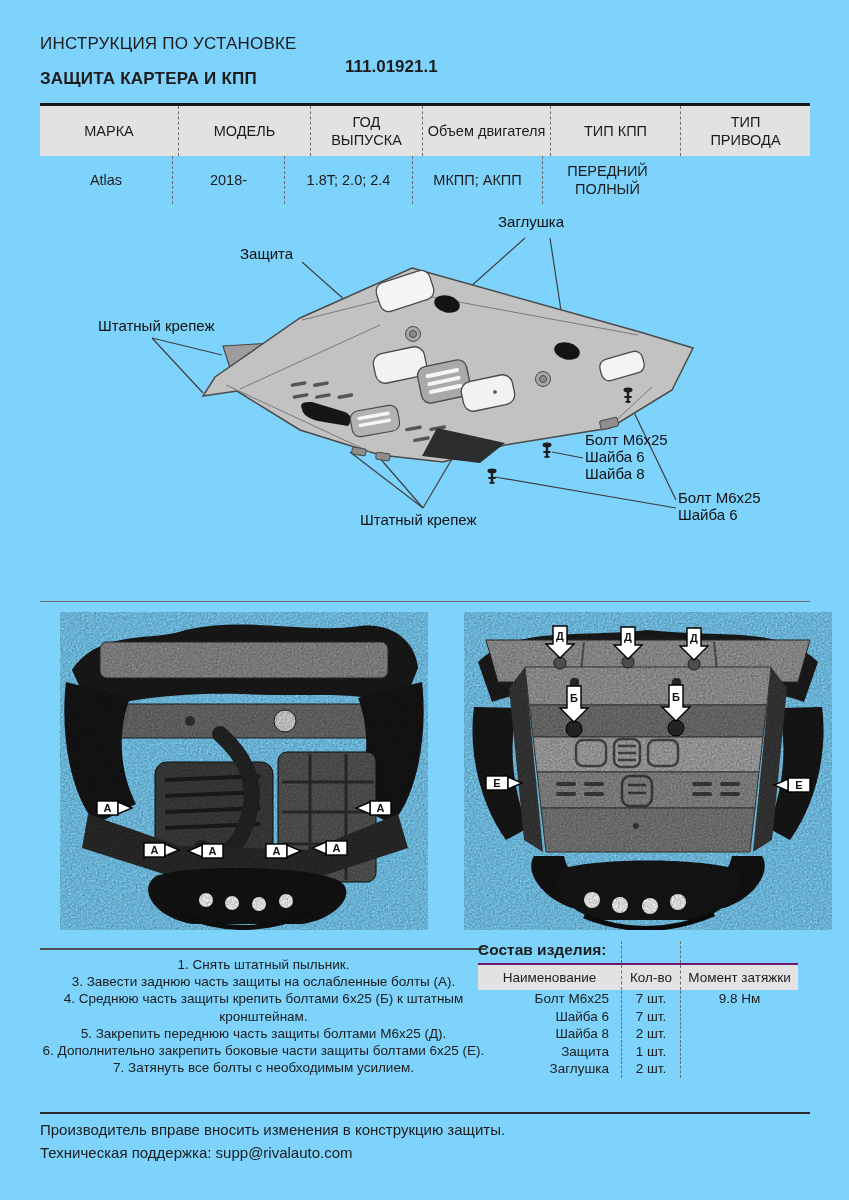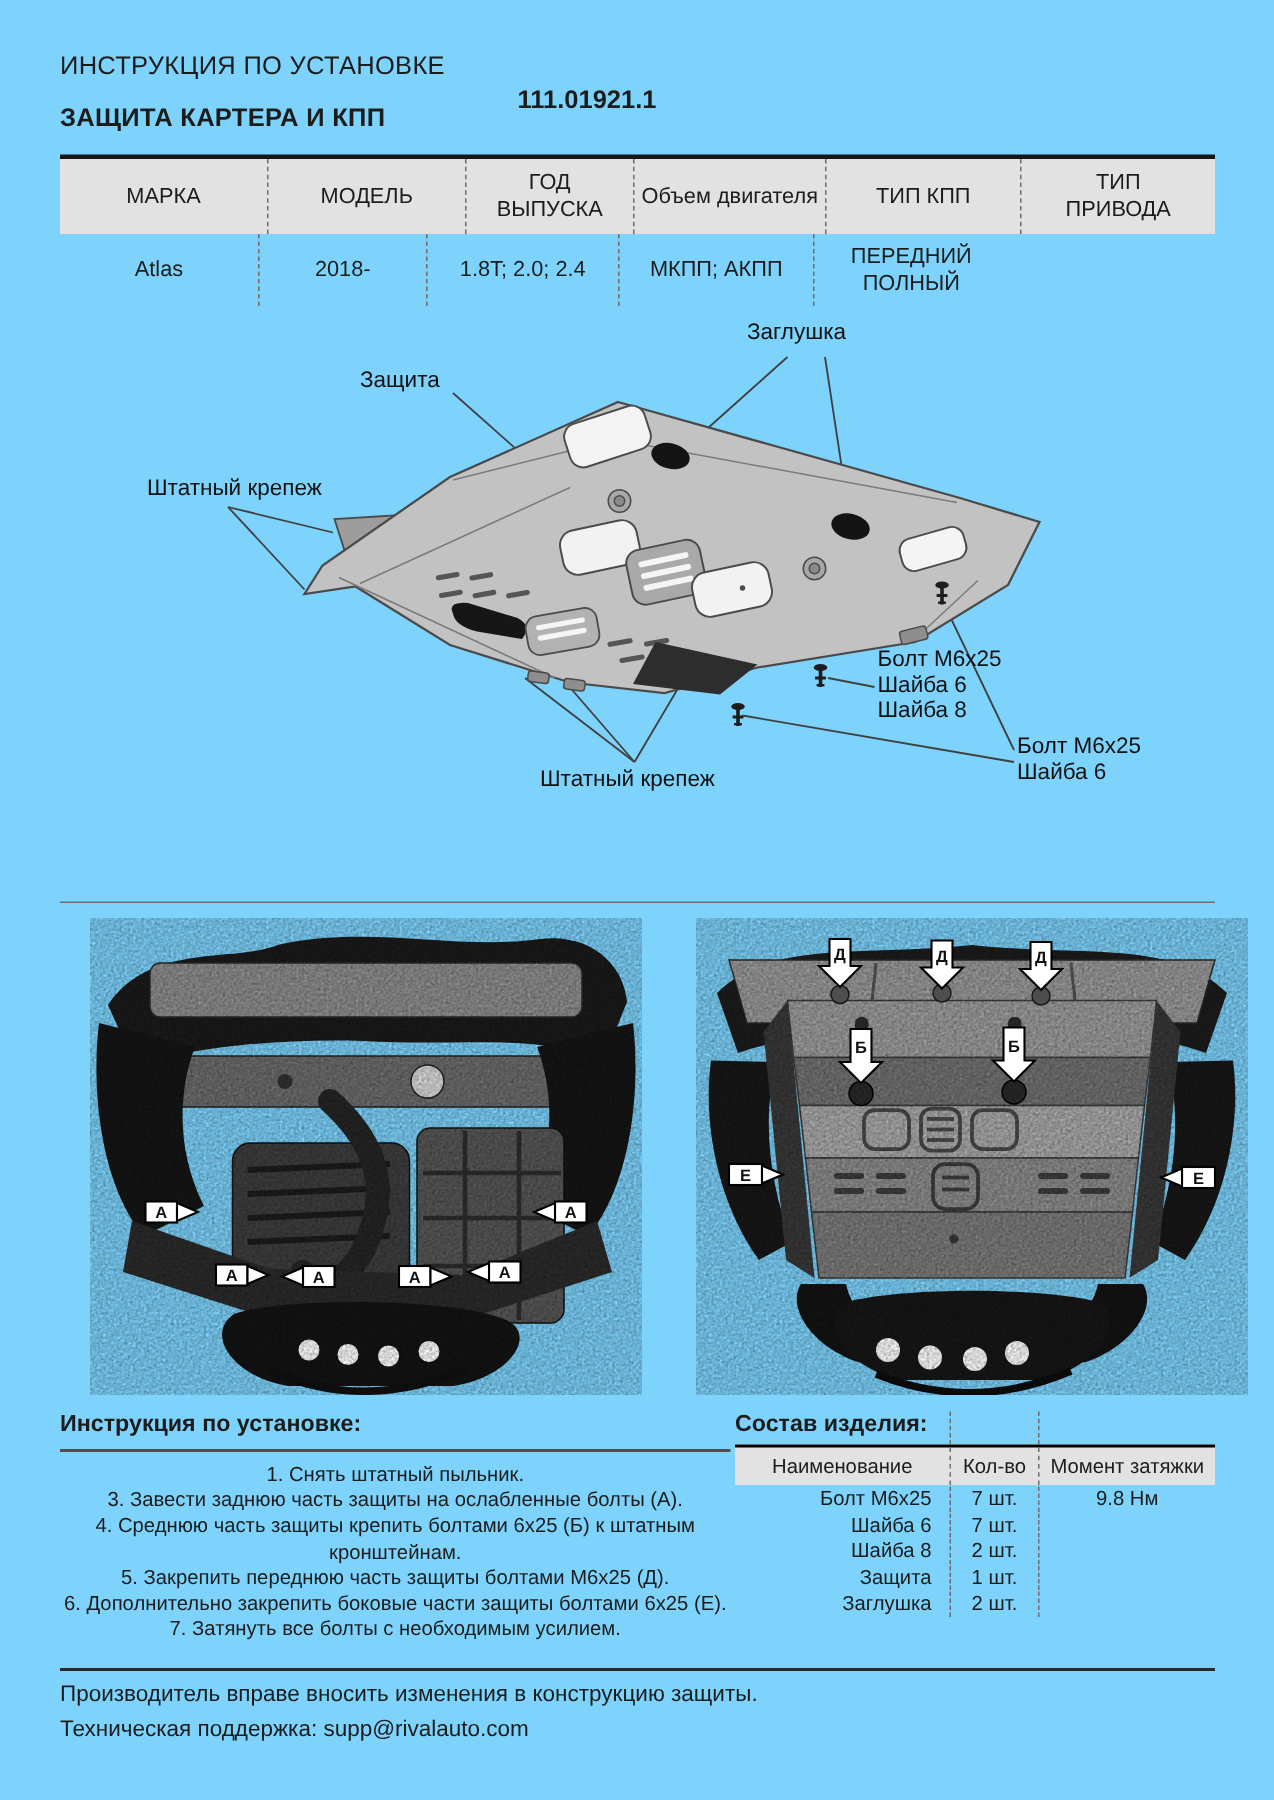--- a/index.html
+++ b/index.html
@@ -25,28 +25,28 @@
   
   .photo{position:absolute;top:612px;width:368px;height:318px;}
   .photo.left{left:60px;} .photo.right{left:464px;}
   .divider{position:absolute;left:40px;width:770px;border-top:1.5px solid #6e6e6e;}
   
   .inst{position:absolute;left:40px;top:941px;width:447px;}
   .inst h3{margin:0;font-size:15.5px;font-weight:bold;}
   .inst .rule{border-top:2.5px solid #4f4f4f;margin:7px 0 6px 0;}
   .step{font-size:13.5px;line-height:17.2px;text-align:center;}
   
-  .parts{position:absolute;left:490px;top:941px;width:320px;font-size:13.5px;}
+  .parts{position:absolute;left:478px;top:941px;width:320px;font-size:13.5px;}
   .prow{display:flex;width:100%;}
   .pc0{width:143px;box-sizing:border-box;text-align:right;padding-right:12px;}
   .pc1{width:60px;box-sizing:border-box;text-align:center;border-left:1px dashed #6d6d6d;border-right:1px dashed #6d6d6d;}
   .pc2{width:117px;box-sizing:border-box;text-align:center;}
   .prow.titlebar{height:22px;}
   .prow.titlebar .pc0{text-align:left;padding:0;font-size:15.5px;font-weight:bold;}
-  .prow.phead{background:#e2e2e2;border-top:2px solid #000000;height:25px;align-items:center;}
+  .prow.phead{background:#e2e2e2;border-top:2px solid #701a75;height:25px;align-items:center;}
   .prow.phead>div{display:flex;align-items:center;justify-content:center;height:100%;}
   .prow.phead .pc0{justify-content:center;padding-right:0;}
   .prow.pdata{height:16.5px;align-items:center;margin-top:1px;}
   .prow.pdata>div{line-height:16.5px;}
   
   .footline{position:absolute;left:40px;top:1112px;width:770px;border-top:2px solid #2a2a2a;}
   .foot1{position:absolute;left:40px;top:1121px;font-size:15px;}
   .foot2{position:absolute;left:40px;top:1144px;font-size:15px;}
   .foot2 b{font-weight:normal;}
   
@@ -389,21 +389,20 @@
         <text class="mk" x="230" y="30" text-anchor="middle">Д</text>
         <text class="mk" x="110" y="90" text-anchor="middle">Б</text>
         <text class="mk" x="212" y="89" text-anchor="middle">Б</text>
         <text class="mk" x="33" y="175" text-anchor="middle">Е</text>
         <text class="mk" x="335" y="177" text-anchor="middle">Е</text>
       </g>
     </svg>
   </div>
 
   <div class="inst">
-    <h3>Инструкция по установке:</h3>
     <div class="rule"></div>
     <div class="step">1. Снять штатный пыльник.</div>
     <div class="step">3.  Завести заднюю часть защиты на ослабленные болты (А).</div>
     <div class="step">4. Среднюю часть защиты крепить болтами 6х25 (Б) к штатным кронштейнам.</div>
     <div class="step">5. Закрепить переднюю часть защиты болтами М6х25 (Д).</div>
     <div class="step">6. Дополнительно закрепить боковые части защиты болтами 6х25 (Е).</div>
     <div class="step">7. Затянуть все болты с необходимым усилием.</div>
   </div>
 
   <div class="parts">

